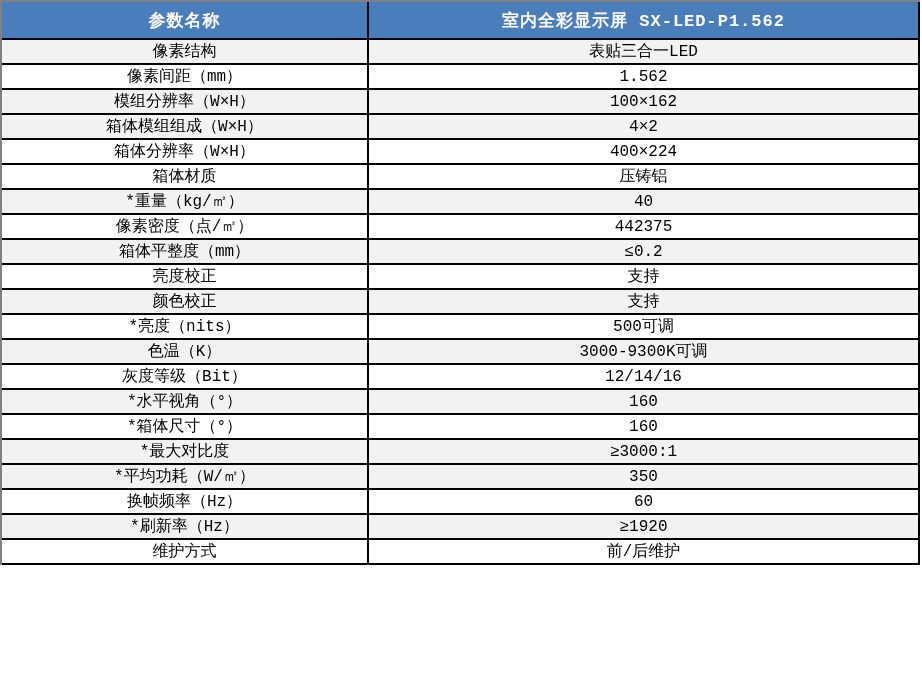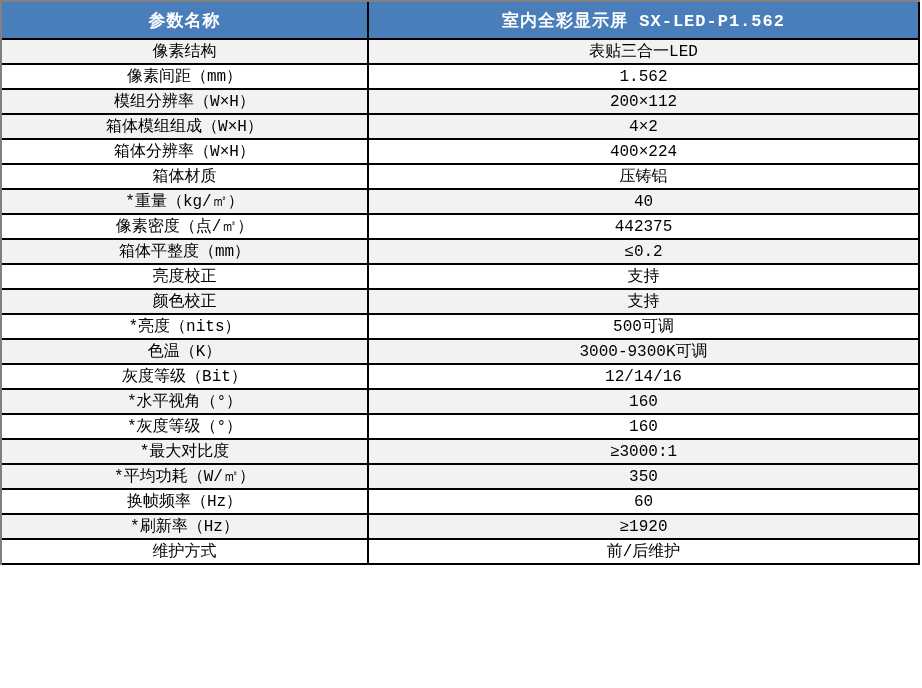--- a/index.html
+++ b/index.html
@@ -71,21 +71,21 @@
         <tr class="alt">
           <td>像素结构</td>
           <td>表贴三合一LED</td>
         </tr>
         <tr>
           <td>像素间距（mm）</td>
           <td>1.562</td>
         </tr>
         <tr class="alt">
           <td>模组分辨率（W×H）</td>
-          <td>200×112</td>
+          <td>100×162</td>
         </tr>
         <tr class="alt">
           <td>箱体模组组成（W×H）</td>
           <td>4×2</td>
         </tr>
         <tr>
           <td>箱体分辨率（W×H）</td>
           <td>400×224</td>
         </tr>
         <tr>
@@ -122,21 +122,21 @@
         </tr>
         <tr>
           <td>灰度等级（Bit）</td>
           <td>12/14/16</td>
         </tr>
         <tr class="alt">
           <td>*水平视角（°）</td>
           <td>160</td>
         </tr>
         <tr>
-          <td>*灰度等级（°）</td>
+          <td>*箱体尺寸（°）</td>
           <td>160</td>
         </tr>
         <tr class="alt">
           <td>*最大对比度</td>
           <td>≥3000:1</td>
         </tr>
         <tr class="alt">
           <td>*平均功耗（W/㎡）</td>
           <td>350</td>
         </tr>

